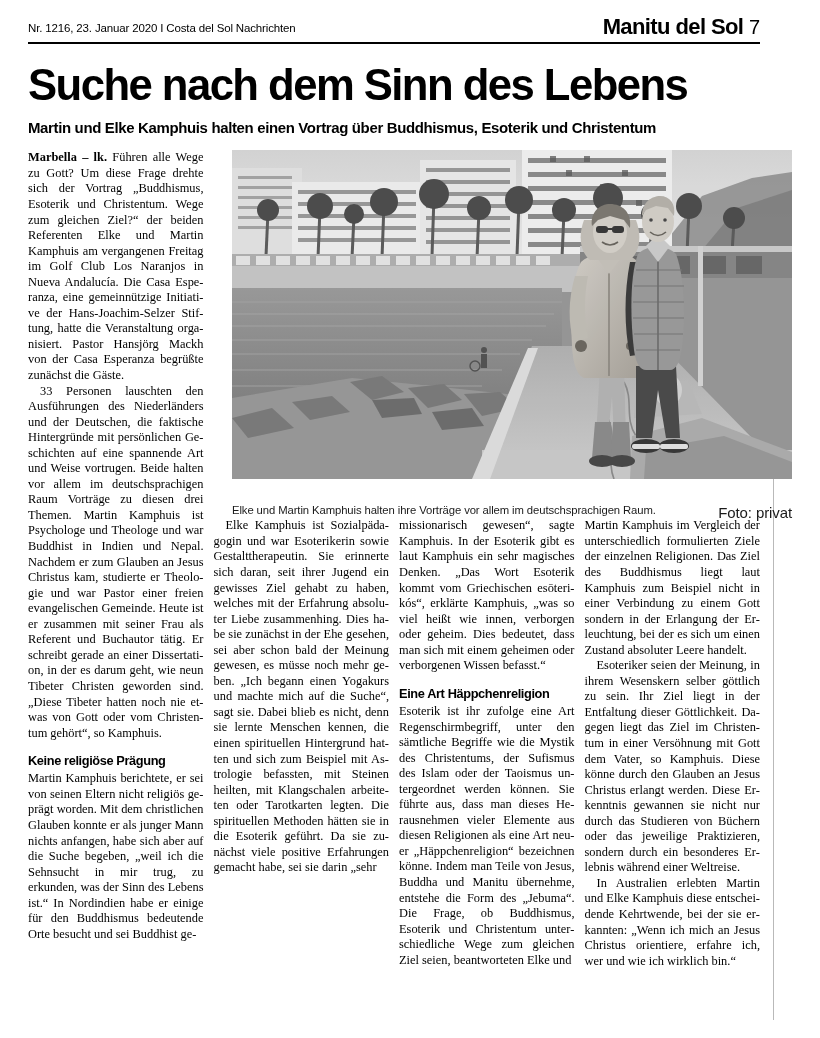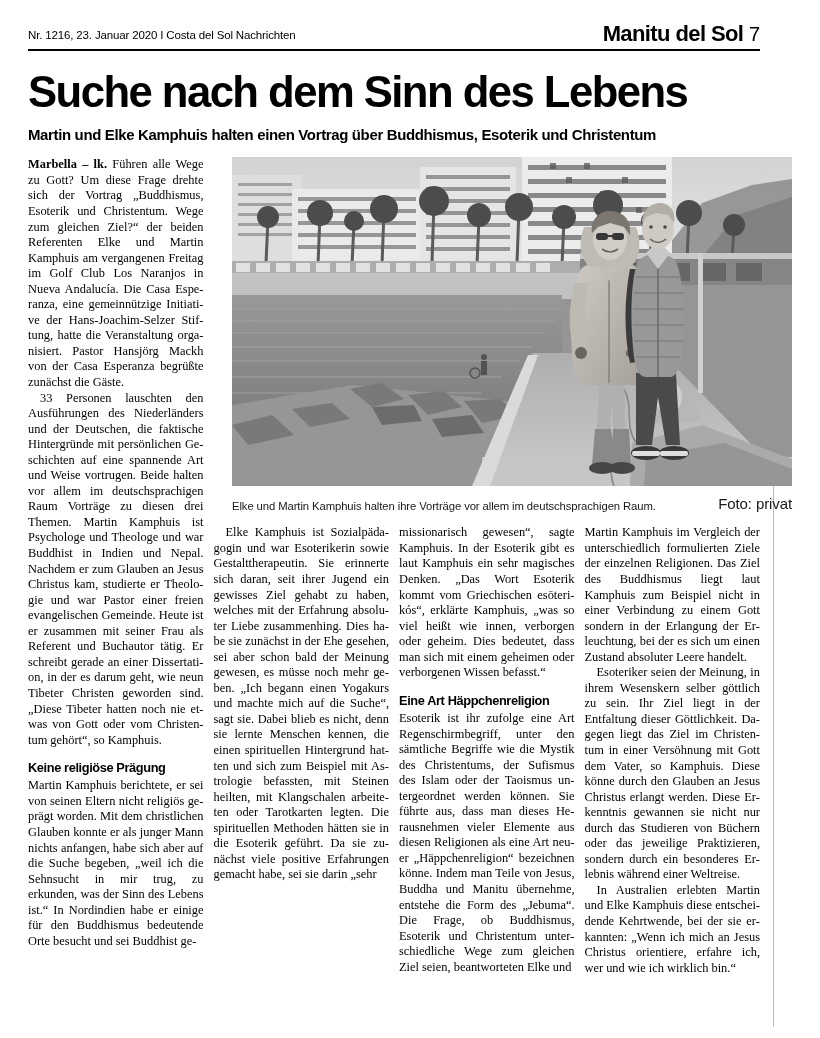--- a/index.html
+++ b/index.html
@@ -12,21 +12,21 @@
     height: 1038px;
     font-family: "Liberation Serif", serif;
     color: #000000;
     overflow: hidden;
   }
   .page {
     position: relative;
     width: 788px;
     height: 1038px;
     box-sizing: border-box;
-    padding: 7px 28px;
+    padding: 0 28px;
     border-radius: 17px;
   }
 
   
   .masthead {
     display: flex;
     align-items: flex-end;
     justify-content: space-between;
     padding-top: 16px;
     padding-bottom: 4px;
@@ -92,24 +92,24 @@
     position: relative;
     width: 560px;
     height: 329px;
     overflow: hidden;
     background: #9a9a9a;
   }
   .photo svg { display: block; }
 
   .caption-row {
     display: flex;
-    align-items: flex-end;
+    align-items: flex-start;
     justify-content: space-between;
     width: 560px;
-    margin-top: 9px;
+    margin-top: 25px;
     font-family: "Liberation Sans", sans-serif;
     font-size: 11.3px;
     letter-spacing: -0.1px;
     color: #1a1a1a;
   }
   .caption-credit {
     font-size: 15px;
     white-space: nowrap;
     padding-left: 12px;
   }

